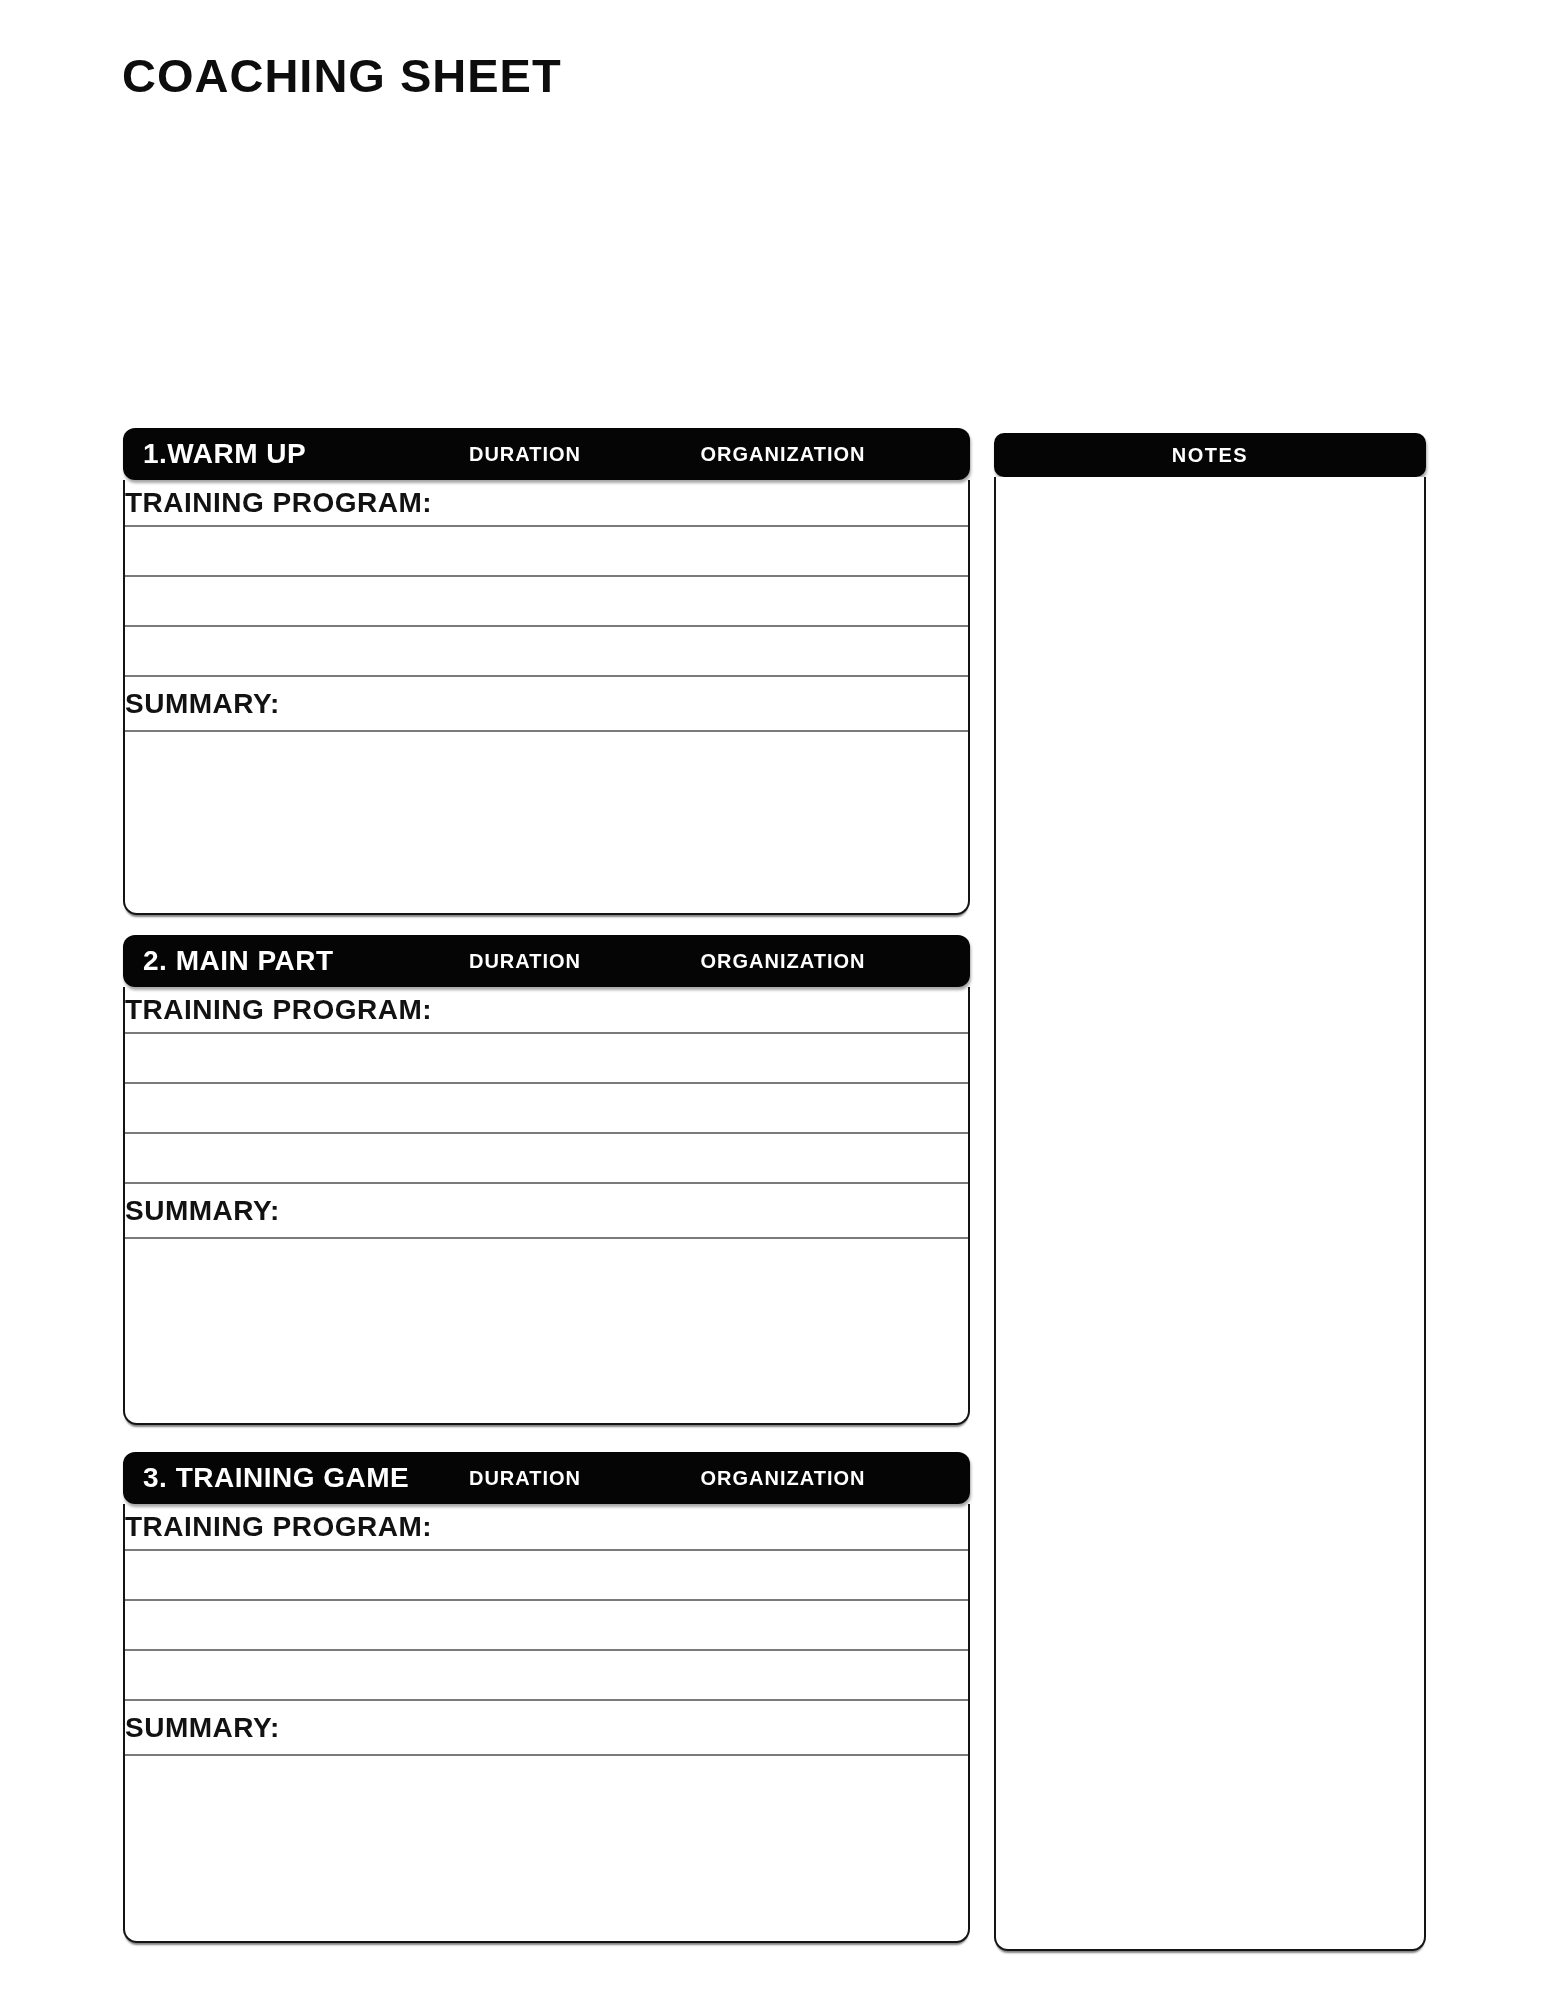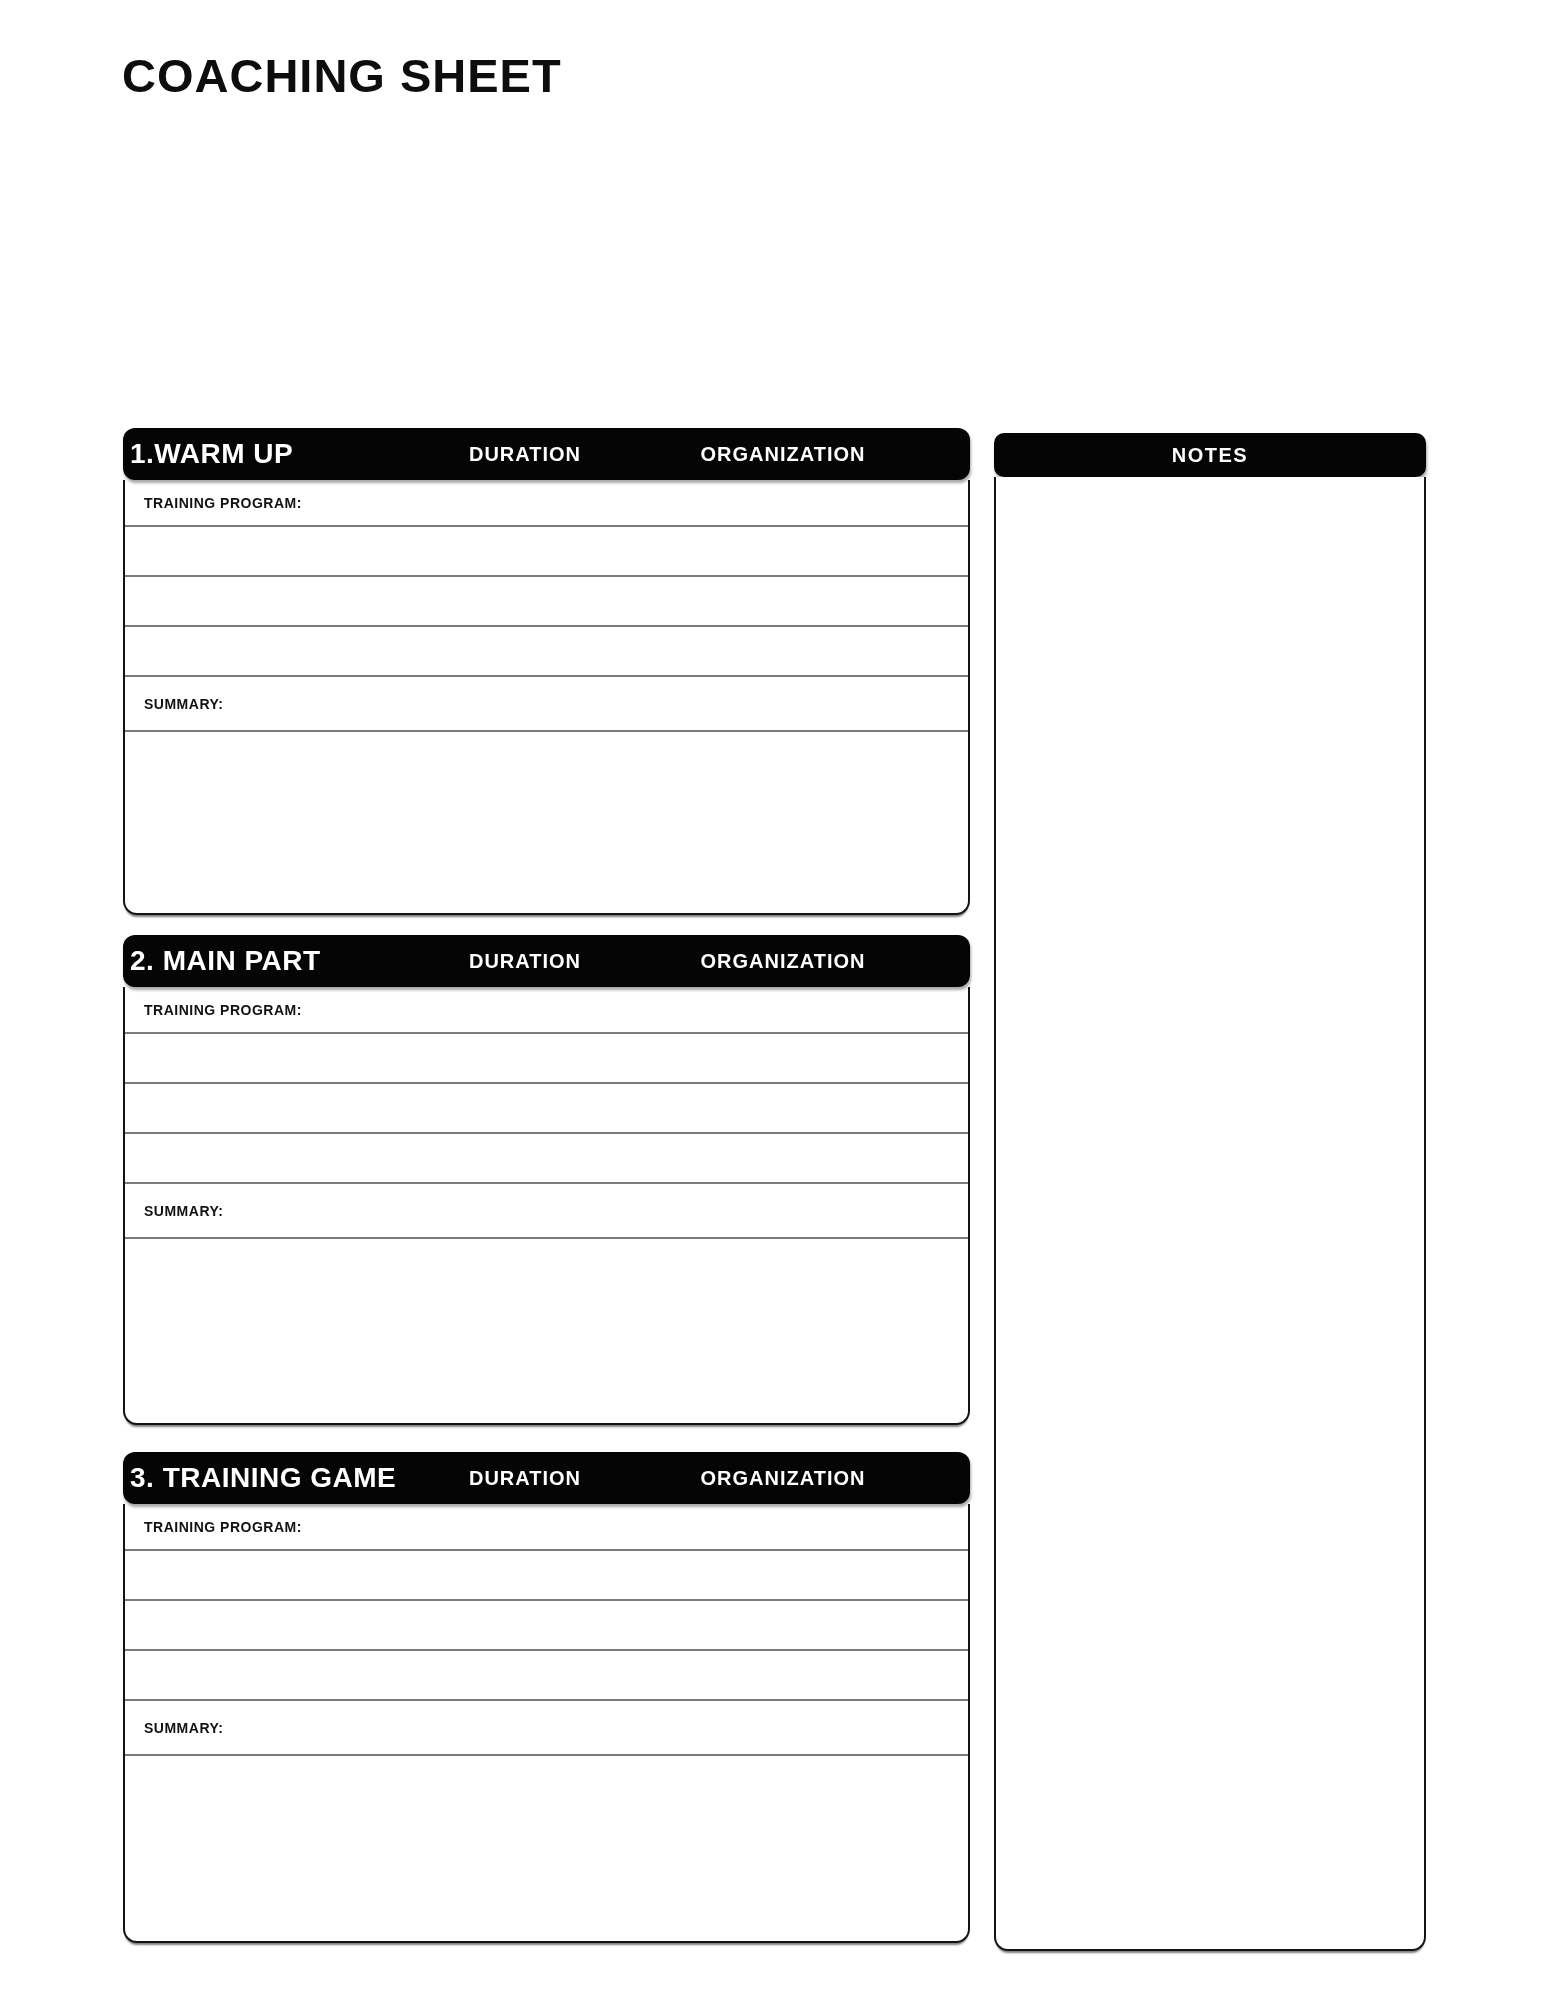--- a/index.html
+++ b/index.html
@@ -51,34 +51,34 @@
     display:flex;align-items:center;
     font-size:24px;font-weight:700;letter-spacing:0.5px;
   }
   
   .section{position:absolute;left:123px;width:847px;}
   .section-bar{
     position:relative;height:52px;border-radius:12px;
     display:flex;align-items:center;
   }
   .section-bar-title{
-    padding-left:7px;font-size:28px;font-weight:700;letter-spacing:0.5px;
+    padding-left:20px;font-size:28px;font-weight:700;letter-spacing:0.5px;
     white-space:nowrap;
   }
   .bar-col{
     position:absolute;top:0;bottom:0;
     display:flex;align-items:center;justify-content:center;
     font-size:20px;font-weight:700;letter-spacing:1px;
   }
   .bar-duration{left:316px;width:172px;}
   .bar-organization{left:548px;width:224px;}
   .section-body{display:flex;flex-direction:column;}
   .row-label{
-    display:flex;align-items:center;padding-left:19px;
-    font-size:14px;font-weight:700;letter-spacing:0.5px;
+    display:flex;align-items:center;padding-left:0;
+    font-size:28px;font-weight:700;letter-spacing:0.5px;
   }
   .tp-row{height:45px;}
   .blank-row{height:48px;}
   .summary-row{height:53px;}
   .fill-rest{flex:1 1 auto;}
   
   .notes{position:absolute;left:994px;top:425px;width:432px;}
   .notes-header{
     height:44px;border-radius:10px;
     display:flex;align-items:center;justify-content:center;

